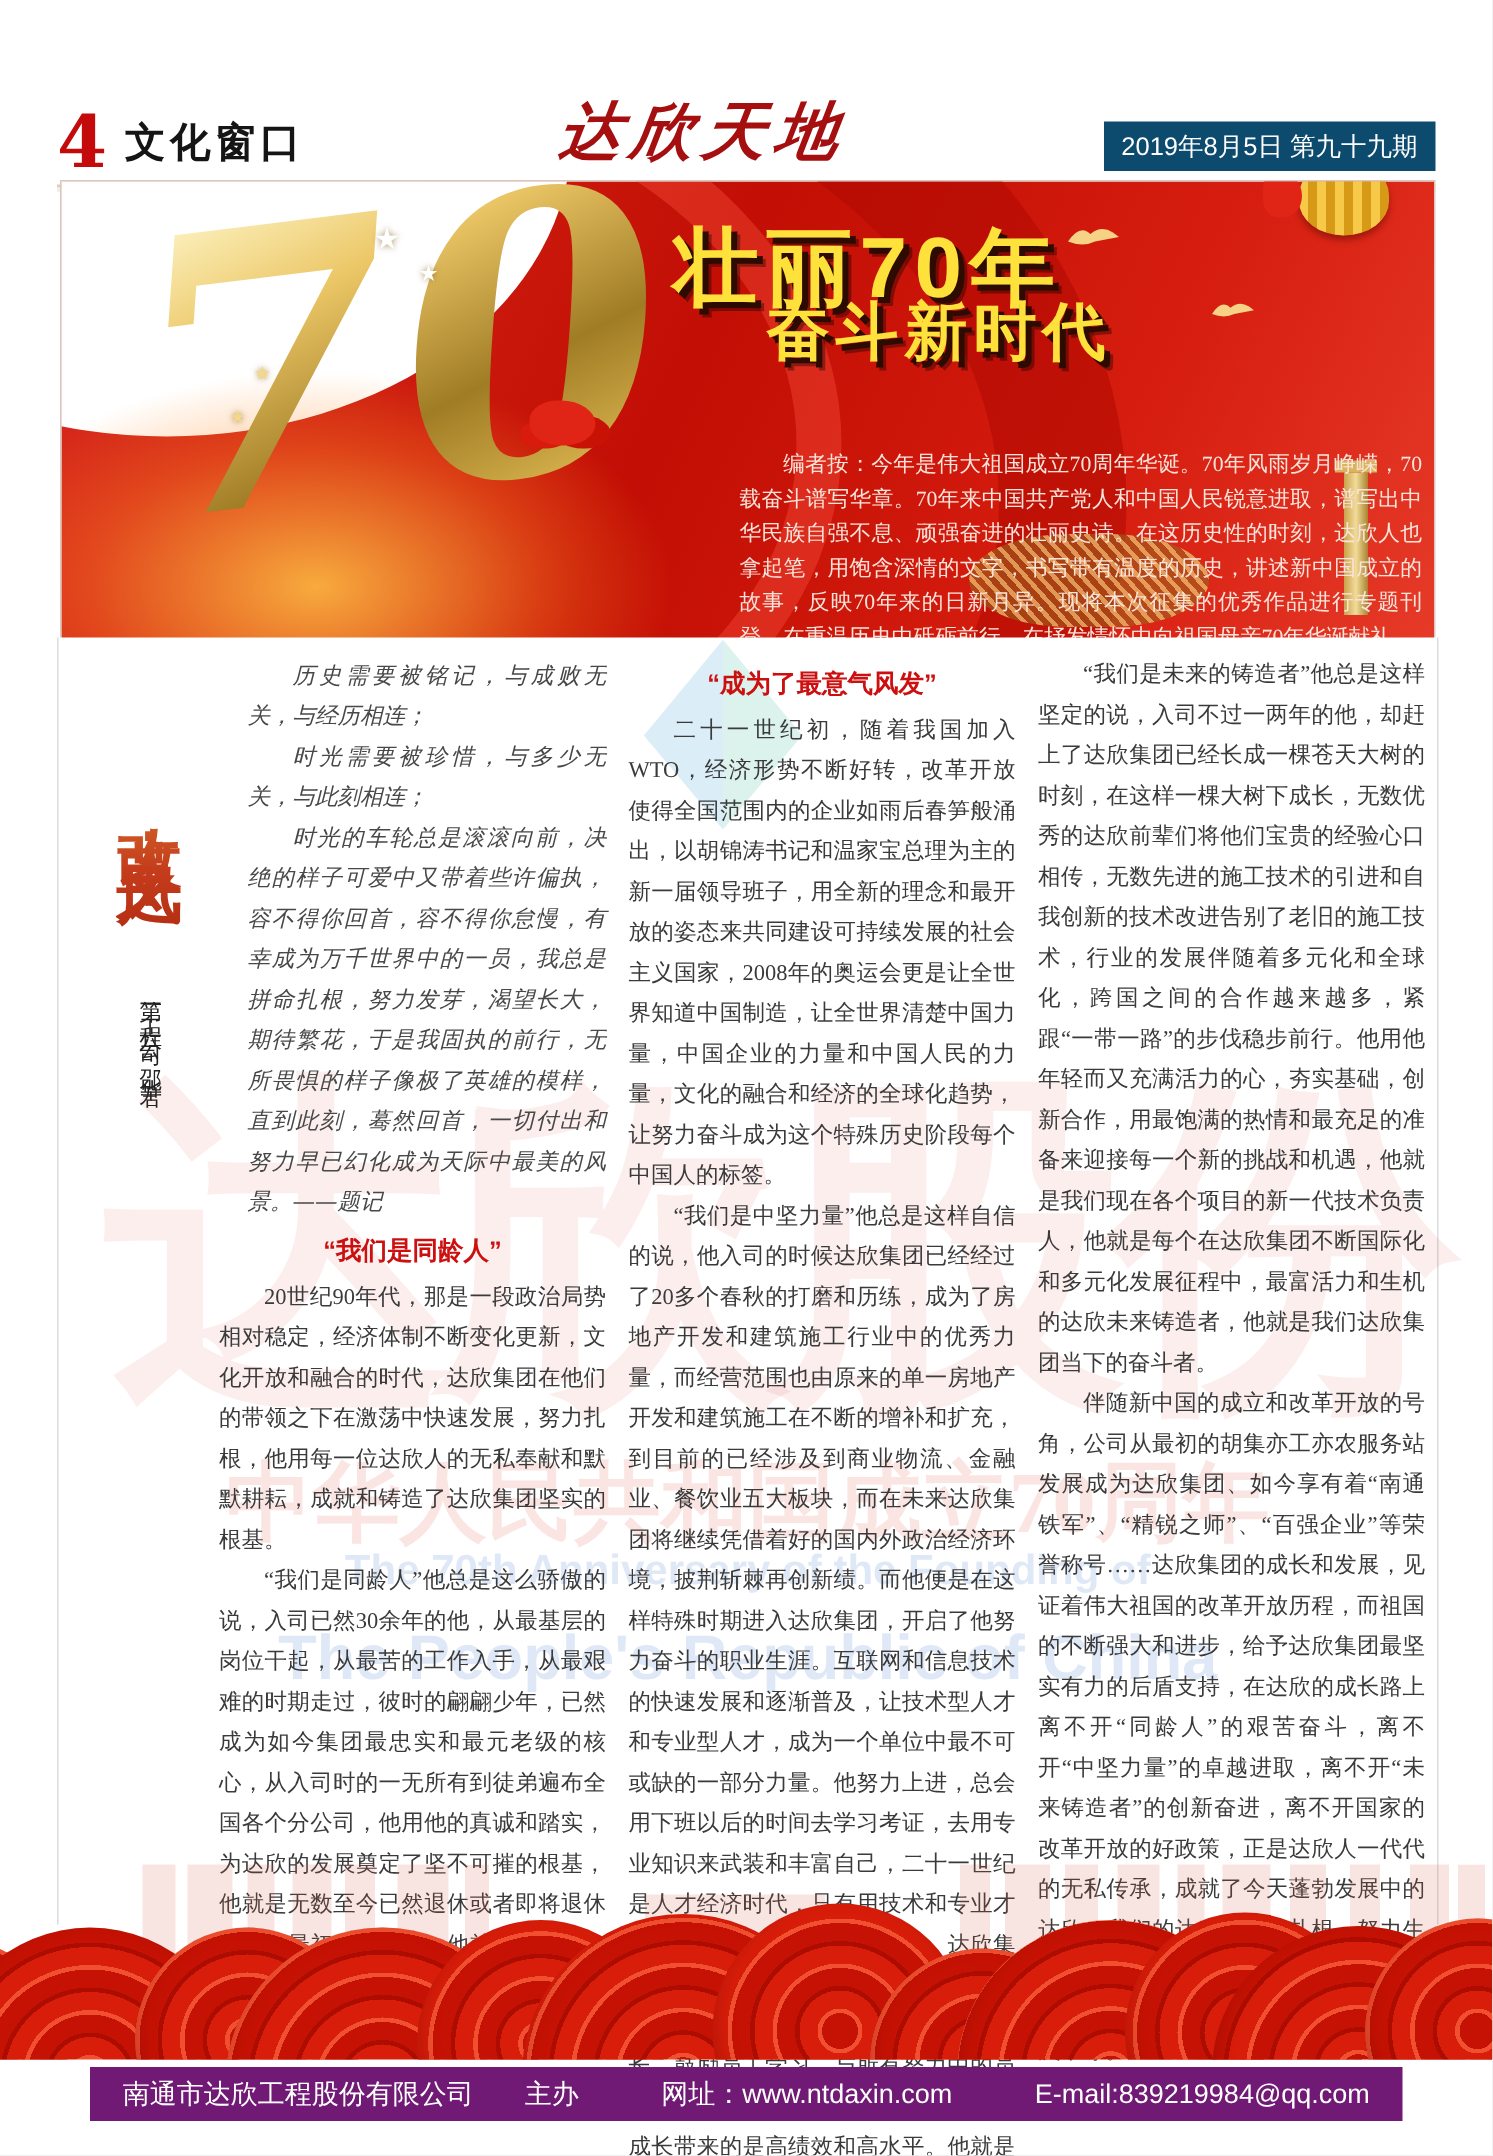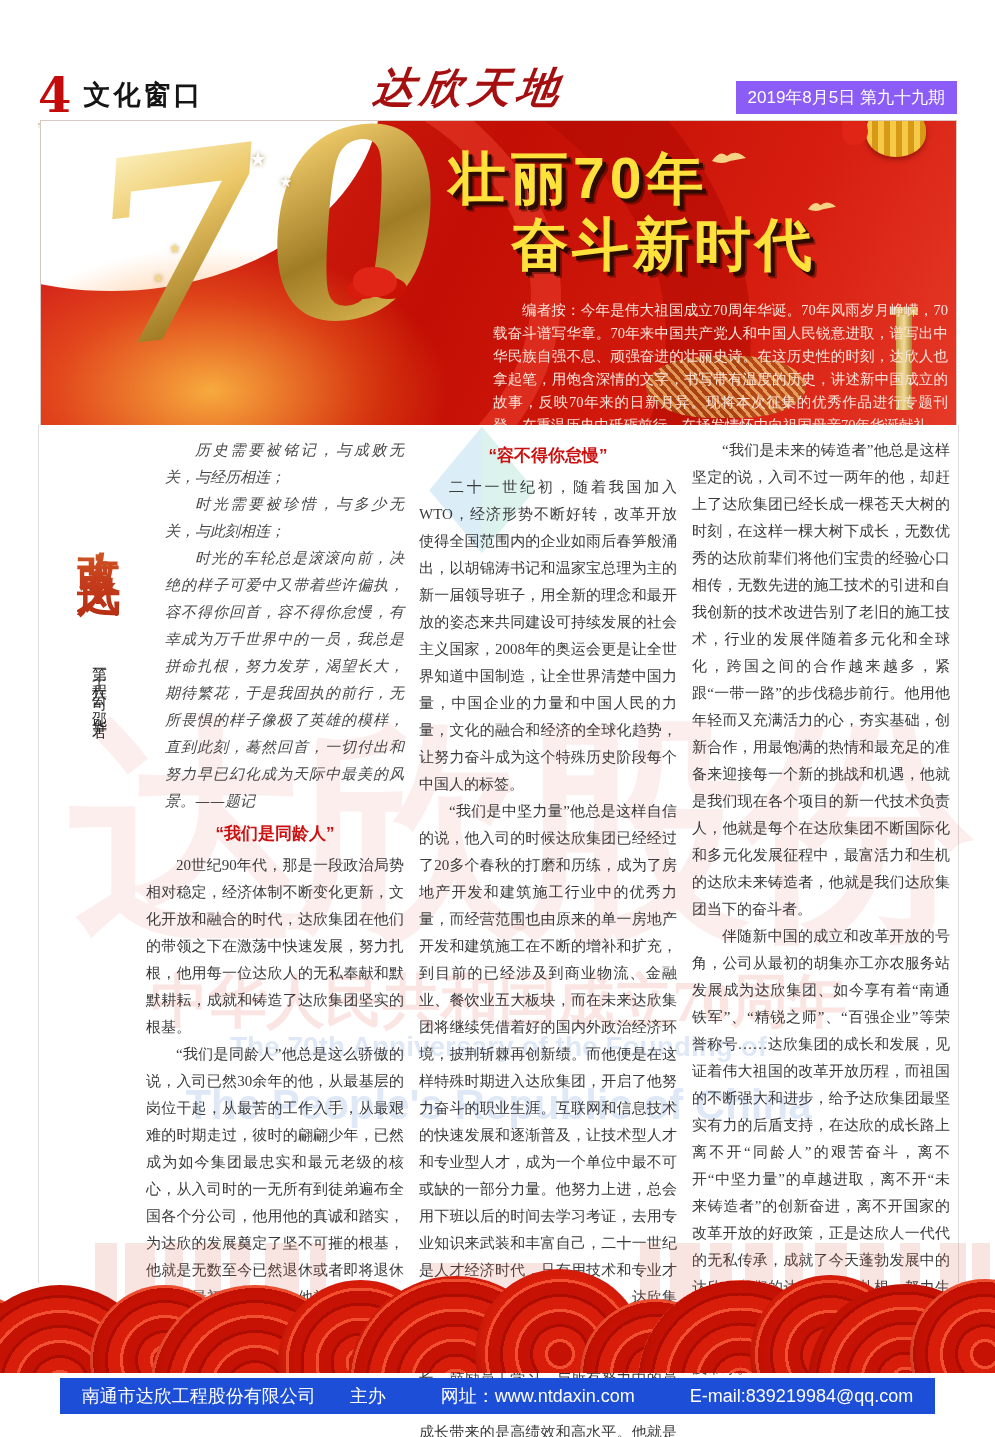--- a/index.html
+++ b/index.html
@@ -9,21 +9,21 @@
   
   .masthead{position:absolute;top:56px;left:38px;right:38px;height:60px;
             border-bottom:2px solid #ddcfb6;box-shadow:0 3px 0 rgba(200,190,170,.25);
             display:flex;align-items:flex-end;justify-content:space-between;padding-bottom:7px;}
   .mh-left{display:flex;align-items:flex-end;gap:12px;}
   .page-num{font-size:48px;line-height:.85;font-weight:bold;color:#c40a0a;font-family:"DejaVu Serif",serif;}
   .section-name{font-size:27px;font-weight:bold;color:#151515;letter-spacing:3px;
                 font-family:"Liberation Sans",sans-serif;padding-bottom:3px;}
   .mast-title{font-size:42px;font-weight:bold;font-style:italic;color:#a50f0f;
               font-family:"DejaVu Serif",serif;transform:skewX(-8deg);letter-spacing:6px;}
-  .date-box{background:#8b5cf6;color:#fff;font-family:"Liberation Sans",sans-serif;
+  .date-box{background:#0c4a6e;color:#fff;font-family:"Liberation Sans",sans-serif;
             font-size:17px;padding:5px 12px;margin-bottom:2px;}
 
   
   .banner{position:absolute;top:120px;left:40px;width:915px;height:305px;overflow:hidden;
           background:linear-gradient(115deg,#da2d1f 0%,#c20e04 45%,#d61d0f 75%,#e63a28 100%);
           border:1px solid #d8c9c0;}
   .bn-white-corner{position:absolute;left:-200px;top:-230px;width:540px;height:400px;
                    background:#fff;border-radius:50%;}
   .bn-swoosh{position:absolute;left:-260px;top:-170px;width:800px;height:600px;border-radius:50%;
              border:85px solid rgba(175,10,2,.55);}
@@ -33,21 +33,21 @@
            background:radial-gradient(ellipse at center,rgba(255,196,70,.85),rgba(255,140,40,.35) 45%,transparent 70%);}
   .big70{position:absolute;left:48px;top:-12px;font-size:255px;line-height:1;font-weight:bold;font-style:italic;
          font-family:"DejaVu Serif",serif;transform:rotate(-7deg);
          background:linear-gradient(160deg,#fdf4c4 8%,#ecc767 32%,#a07c25 62%,#e3bd55 90%);
          -webkit-background-clip:text;background-clip:text;color:transparent;
          text-shadow:none;}
   .bn-star{position:absolute;color:#fff;text-shadow:0 0 4px rgba(120,80,0,.6);}
   .bn-title1{position:absolute;left:408px;top:20px;font-size:57px;font-weight:900;letter-spacing:5px;
              color:#ffe13c;font-family:"Liberation Sans",sans-serif;
              text-shadow:4px 4px 0 #2d0b00,6px 6px 0 rgba(0,0,0,.35);}
-  .bn-title2{position:absolute;left:470px;top:86px;font-size:57px;font-weight:900;letter-spacing:4px;
+  .bn-title2{position:absolute;left:470px;top:72px;font-size:42px;font-weight:900;letter-spacing:4px;
              color:#ffe13c;font-family:Liberation Serif, serif;
              text-shadow:4px 4px 0 #2d0b00,6px 6px 0 rgba(0,0,0,.35);}
   .bn-note{position:absolute;left:452px;top:163px;width:455px;color:#f8e4da;font-size:14.5px;
            line-height:23px;text-align:justify;text-indent:2em;}
   .lantern{position:absolute;right:30px;top:-14px;width:60px;height:50px;border-radius:50%/46%;
            background:repeating-linear-gradient(90deg,#f7c948 0 6px,#d79a16 6px 12px);
            box-shadow:0 3px 5px rgba(60,0,0,.4);}
   .knot{position:absolute;right:88px;top:-6px;width:26px;height:30px;background:#e02415;border-radius:40% 60% 55% 45%;}
   .dove{position:absolute;fill:#f7dc8c;opacity:.95;}
   .flower{position:absolute;left:312px;top:146px;width:44px;height:30px;background:#e02415;
@@ -91,21 +91,21 @@
 
   
   .clouds{position:absolute;left:0;top:1243px;width:995px;height:130px;overflow:hidden;}
   .cloud{position:absolute;border-radius:50%;z-index:2;
          background:repeating-radial-gradient(circle at 50% 50%,
             #c51204 0 12px,#f05030 12px 15px,#d81d0a 15px 27px,#ad0d01 27px 30px);
          box-shadow:inset 0 -8px 14px rgba(90,0,0,.35);}
   .bld{position:absolute;bottom:52px;background:rgba(213,88,68,.16);z-index:1;}
 
   
-  .footbar{position:absolute;top:1378px;left:60px;width:875px;height:36px;background:#1d4ed8;
+  .footbar{position:absolute;top:1378px;left:60px;width:875px;height:36px;background:#701a75;
            display:flex;align-items:center;justify-content:center;gap:55px;color:#fff;
            font-family:"Liberation Sans",sans-serif;font-size:18px;}
   .footbar .grp{display:flex;gap:34px;}
 </style>
 </head>
 <body>
 
 <div class="page">
 
   <header class="masthead">
@@ -162,21 +162,21 @@
     <div class="columns" id="columns">
         <div class="col">
           <p class="verse">历史需要被铭记，与成败无关，与经历相连；</p>
           <p class="verse">时光需要被珍惜，与多少无关，与此刻相连；</p>
           <p class="verse">时光的车轮总是滚滚向前，决绝的样子可爱中又带着些许偏执，容不得你回首，容不得你怠慢，有幸成为万千世界中的一员，我总是拼命扎根，努力发芽，渴望长大，期待繁花，于是我固执的前行，无所畏惧的样子像极了英雄的模样，直到此刻，蓦然回首，一切付出和努力早已幻化成为天际中最美的风景。——题记</p>
           <h3 class="heading">“我们是同龄人”</h3>
           <p class="para">20世纪90年代，那是一段政治局势相对稳定，经济体制不断变化更新，文化开放和融合的时代，达欣集团在他们的带领之下在激荡中快速发展，努力扎根，他用每一位达欣人的无私奉献和默默耕耘，成就和铸造了达欣集团坚实的根基。</p>
           <p class="para">“我们是同龄人”他总是这么骄傲的说，入司已然30余年的他，从最基层的岗位干起，从最苦的工作入手，从最艰难的时期走过，彼时的翩翩少年，已然成为如今集团最忠实和最元老级的核心，从入司时的一无所有到徒弟遍布全国各个分公司，他用他的真诚和踏实，为达欣的发展奠定了坚不可摧的根基，他就是无数至今已然退休或者即将退休的达欣最初的追梦者，他就是我们达欣集团第一代的奋斗者。</p>
         </div>
         <div class="col">
-          <h3 class="heading">“容不得你怠慢”</h3>
+          <h3 class="heading">“成为了最意气风发”</h3>
           <p class="para">二十一世纪初，随着我国加入WTO，经济形势不断好转，改革开放使得全国范围内的企业如雨后春笋般涌出，以胡锦涛书记和温家宝总理为主的新一届领导班子，用全新的理念和最开放的姿态来共同建设可持续发展的社会主义国家，2008年的奥运会更是让全世界知道中国制造，让全世界清楚中国力量，中国企业的力量和中国人民的力量，文化的融合和经济的全球化趋势，让努力奋斗成为这个特殊历史阶段每个中国人的标签。</p>
           <p class="para">“我们是中坚力量”他总是这样自信的说，他入司的时候达欣集团已经经过了20多个春秋的打磨和历练，成为了房地产开发和建筑施工行业中的优秀力量，而经营范围也由原来的单一房地产开发和建筑施工在不断的增补和扩充，到目前的已经涉及到商业物流、金融业、餐饮业五大板块，而在未来达欣集团将继续凭借着好的国内外政治经济环境，披荆斩棘再创新绩。而他便是在这样特殊时期进入达欣集团，开启了他努力奋斗的职业生涯。互联网和信息技术的快速发展和逐渐普及，让技术型人才和专业型人才，成为一个单位中最不可或缺的一部分力量。他努力上进，总会用下班以后的时间去学习考证，去用专业知识来武装和丰富自己，二十一世纪是人才经济时代，只有用技术和专业才能拥有无可替代的核心竞争力，达欣集团在企业内部大力发展“人才战略”，不断培养和塑造企业精英，关注员工成长，鼓励员工学习，与所有努力中的员工，共同进步，一起发展，员工的快速成长带来的是高绩效和高水平。他就是我们现在新一代的各项目的项目经理，他就是在达欣快速成长阶段与公司共同进退的每一位中坚力量，他就是我们达欣集团第二代的奋斗者。</p>
         </div>
         <div class="col">
           <p class="para">“我们是未来的铸造者”他总是这样坚定的说，入司不过一两年的他，却赶上了达欣集团已经长成一棵苍天大树的时刻，在这样一棵大树下成长，无数优秀的达欣前辈们将他们宝贵的经验心口相传，无数先进的施工技术的引进和自我创新的技术改进告别了老旧的施工技术，行业的发展伴随着多元化和全球化，跨国之间的合作越来越多，紧跟“一带一路”的步伐稳步前行。他用他年轻而又充满活力的心，夯实基础，创新合作，用最饱满的热情和最充足的准备来迎接每一个新的挑战和机遇，他就是我们现在各个项目的新一代技术负责人，他就是每个在达欣集团不断国际化和多元化发展征程中，最富活力和生机的达欣未来铸造者，他就是我们达欣集团当下的奋斗者。</p>
           <p class="para">伴随新中国的成立和改革开放的号角，公司从最初的胡集亦工亦农服务站发展成为达欣集团、如今享有着“南通铁军”、“精锐之师”、“百强企业”等荣誉称号……达欣集团的成长和发展，见证着伟大祖国的改革开放历程，而祖国的不断强大和进步，给予达欣集团最坚实有力的后盾支持，在达欣的成长路上离不开“同龄人”的艰苦奋斗，离不开“中坚力量”的卓越进取，离不开“未来铸造者”的创新奋进，离不开国家的改革开放的好政策，正是达欣人一代代的无私传承，成就了今天蓬勃发展中的达欣。我们的达欣人拼命扎根，努力生长、只为他日繁花簇拥，在世界的舞台上有我们的中国力量——之树，必将繁茂常绿。</p>
         </div>
       </div>
   </section>
 

